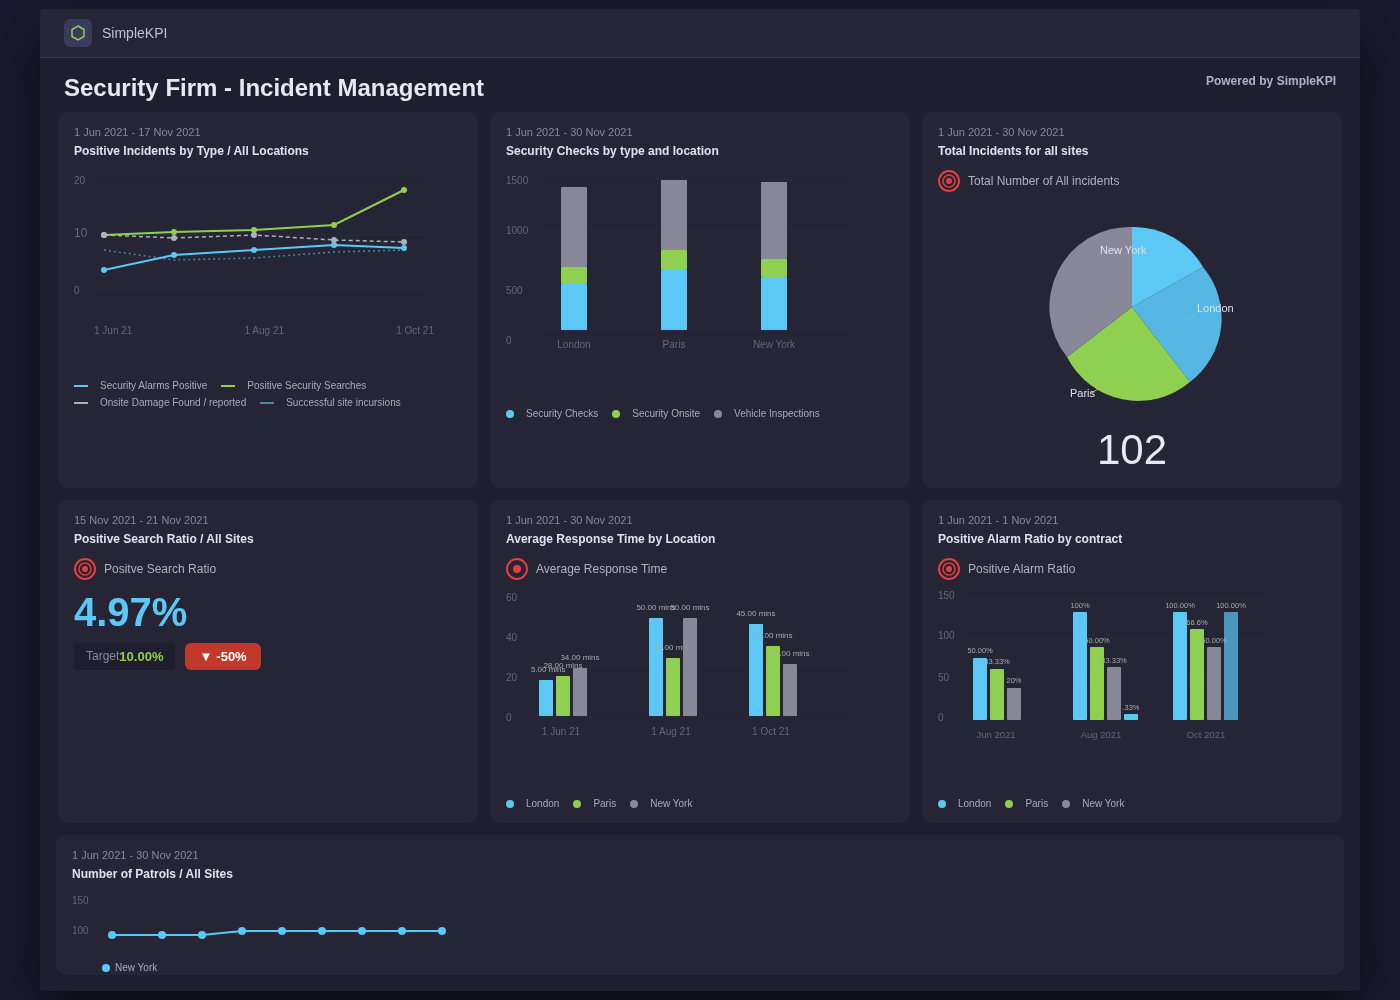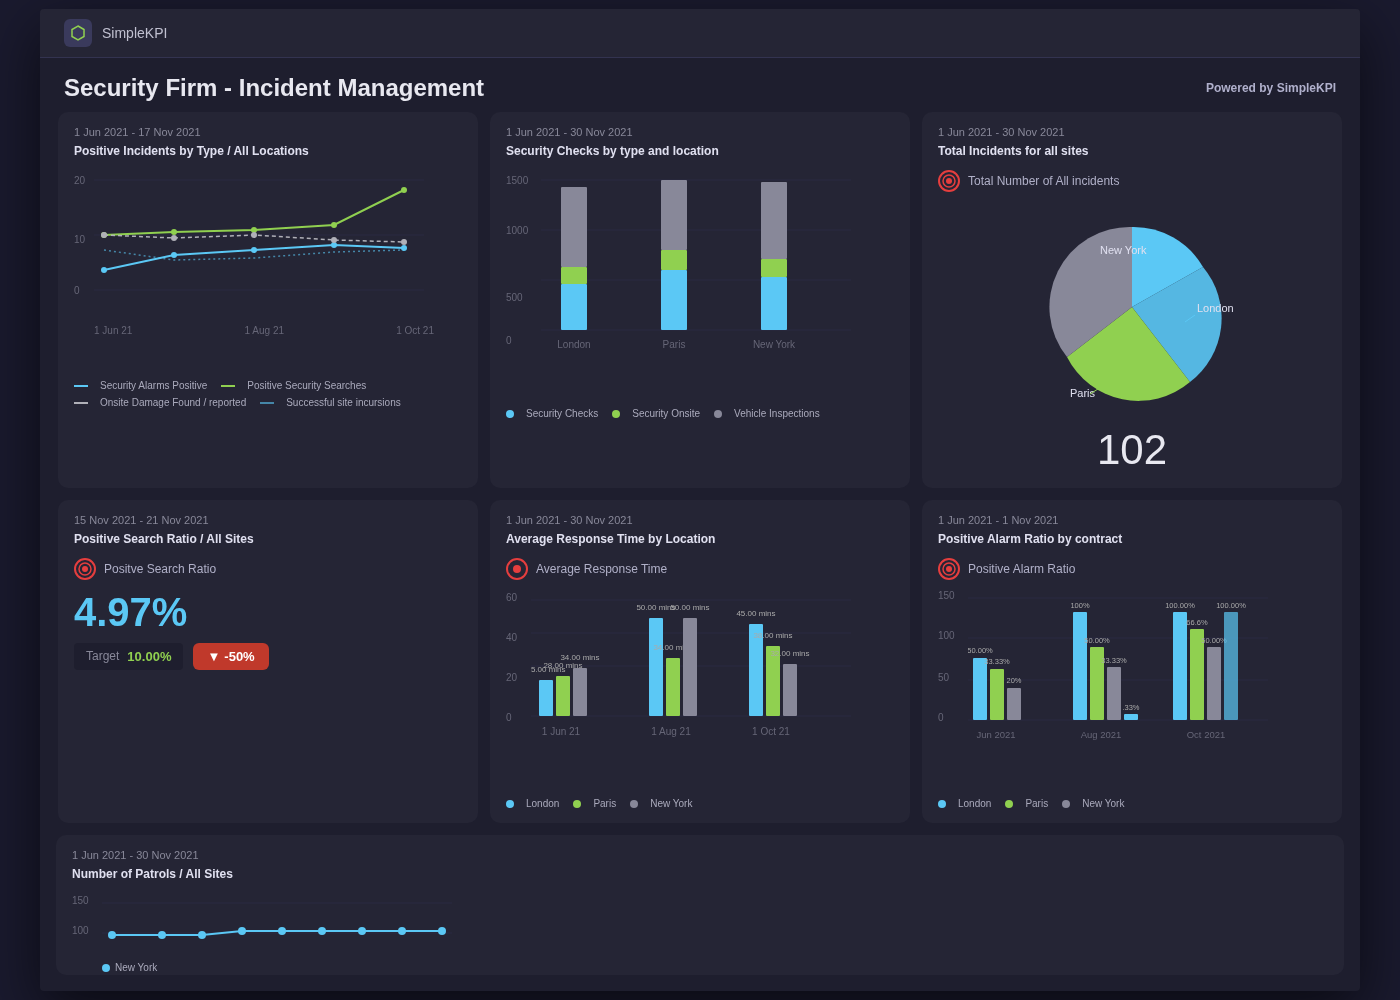--- a/index.html
+++ b/index.html
@@ -37,21 +37,21 @@
     }
     .app-name {
       color: #c0c0d0;
       font-size: 14px;
       font-weight: 500;
     }
     .header {
       padding: 16px 24px 10px;
       display: flex;
       justify-content: space-between;
-      align-items: center;
+      align-items: flex-start;
     }
     .dashboard-title {
       color: #e8e8f0;
       font-size: 24px;
       font-weight: 600;
     }
     .powered-by {
       color: #888899;
       font-size: 12px;
     }
@@ -165,21 +165,21 @@
   </div>
 
   <div class="grid">
 
     <div class="card">
       <div class="card-date">1 Jun 2021 - 17 Nov 2021</div>
       <div class="card-title">Positive Incidents by Type / All Locations</div>
       <div style="position:relative; height:200px; margin-bottom:10px;">
 
         <span style="position:absolute;left:0;top:5px;color:#666677;font-size:10px;">20</span>
-        <span style="position:absolute;left:0;top:64px;color:#666677;font-size:10px;">10</span>
+        <span style="position:absolute;left:0;top:56px;color:#666677;font-size:12px;">10</span>
         <span style="position:absolute;left:0;top:115px;color:#666677;font-size:10px;">0</span>
 
         <svg width="350" height="160" style="position:absolute;left:20px;top:0;">
           <line x1="0" y1="10" x2="330" y2="10" stroke="#333350" stroke-width="0.5"></line>
           <line x1="0" y1="65" x2="330" y2="65" stroke="#333350" stroke-width="0.5"></line>
           <line x1="0" y1="120" x2="330" y2="120" stroke="#333350" stroke-width="0.5"></line>
 
           <polyline points="10,100 80,85 160,80 240,75 310,78" fill="none" stroke="#5bc8f5" stroke-width="2"></polyline>
           <circle cx="10" cy="100" r="3" fill="#5bc8f5"></circle>
           <circle cx="80" cy="85" r="3" fill="#5bc8f5"></circle>
@@ -229,21 +229,21 @@
       </div>
     </div>
 
     <div class="card">
       <div class="card-date">1 Jun 2021 - 30 Nov 2021</div>
       <div class="card-title">Security Checks by type and location</div>
       <div style="position:relative; height:230px;">
 
         <span style="position:absolute;left:0;top:5px;color:#666677;font-size:10px;">1500</span>
         <span style="position:absolute;left:0;top:55px;color:#666677;font-size:10px;">1000</span>
-        <span style="position:absolute;left:0;top:122px;color:#666677;font-size:10px;">500</span>
+        <span style="position:absolute;left:0;top:115px;color:#666677;font-size:10px;">500</span>
         <span style="position:absolute;left:0;top:165px;color:#666677;font-size:10px;">0</span>
         <svg width="320" height="190" style="position:absolute;left:35px;top:0;">
 
           <line x1="0" y1="10" x2="310" y2="10" stroke="#333350" stroke-width="0.5"></line>
           <line x1="0" y1="60" x2="310" y2="60" stroke="#333350" stroke-width="0.5"></line>
           <line x1="0" y1="110" x2="310" y2="110" stroke="#333350" stroke-width="0.5"></line>
           <line x1="0" y1="160" x2="310" y2="160" stroke="#333350" stroke-width="0.5"></line>
 
           <rect x="20" y="114" width="26" height="46" fill="#5bc8f5" rx="1"></rect>
           <rect x="20" y="97" width="26" height="17" fill="#90d050" rx="1"></rect>
@@ -321,21 +321,21 @@
           <svg width="22" height="22" viewBox="0 0 22 22">
             <circle cx="11" cy="11" r="10" fill="none" stroke="#e53e3e" stroke-width="2"></circle>
             <circle cx="11" cy="11" r="6" fill="none" stroke="#e53e3e" stroke-width="1.5"></circle>
             <circle cx="11" cy="11" r="3" fill="#e53e3e"></circle>
           </svg>
         </div>
         <span class="metric-label">Positve Search Ratio</span>
       </div>
       <div class="big-value">4.97%</div>
       <div class="target-row">
-        <div style="background:#1e1e2e;border-radius:4px;padding:6px 12px;display:flex;gap:8px;">
+        <div style="background:#1e1e2e;border-radius:4px;padding:6px 12px;display:flex;">
           <span style="color:#888899;font-size:12px;">Target</span>
           <span style="color:#90d050;font-size:13px;font-weight:600;">10.00%</span>
         </div>
         <div class="delta-badge">
           <span>▼</span>
           <span>-50%</span>
         </div>
       </div>
     </div>
 

